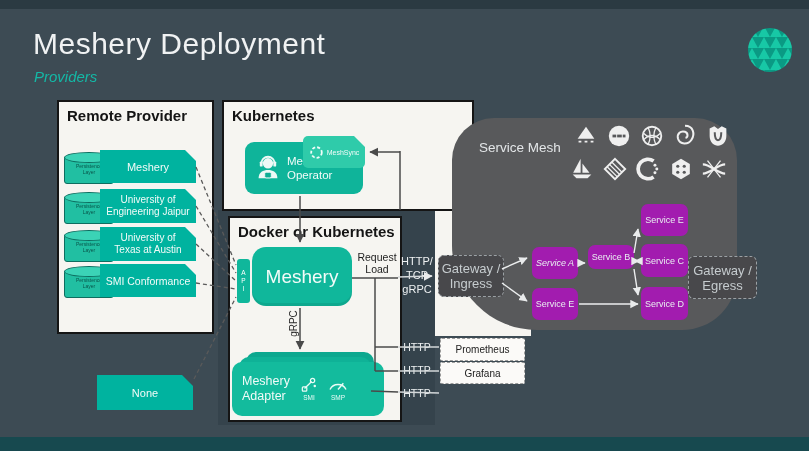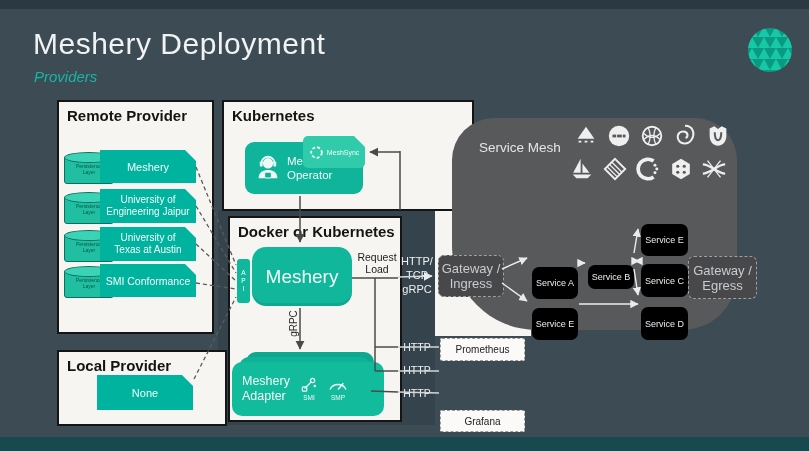--- a/index.html
+++ b/index.html
@@ -19,22 +19,22 @@
         clip-path:polygon(0 0,calc(100% - 11px) 0,100% 11px,100% 100%,0 100%);}
   .rbox{background:#0fb49a;border-radius:9px;color:#f2fbf8;display:flex;align-items:center;z-index:5;}
   .cyl{background:#21bfa2;border:1.5px solid #0e6e60;border-radius:3px;z-index:4;}
   .cyl::before{content:"";position:absolute;left:-1.5px;top:-5px;width:100%;height:9px;
         background:#3bd3b6;border:1.5px solid #0e6e60;border-radius:50%;}
   .cyl-label{position:absolute;left:0;top:7px;width:100%;text-align:center;font-size:5px;
         line-height:1.15;color:#09564b;white-space:pre-line;}
   .mesh-box{left:452px;top:118px;width:285px;height:212px;background:#58595b;
         border-radius:42px 42px 55px 85px;z-index:4;}
   .mesh-title{left:479px;top:128px;font-size:13.5px;color:#e3e6e8;z-index:5;margin-top:12px;}
-  .svc{background:#000000;border-radius:7px;color:#e9eef1;font-size:9px;
-        display:flex;align-items:center;justify-content:center;z-index:5;margin-top:20px;}
+  .svc{background:#a21caf;border-radius:7px;color:#e9eef1;font-size:9px;
+        display:flex;align-items:center;justify-content:center;z-index:5;}
   .gateway{background:#48484b;border:1px dashed #9ba1a5;border-radius:6px;color:#c6cccf;
         font-size:13px;display:flex;align-items:center;justify-content:center;text-align:center;z-index:6;}
   .target{background:#fbfaf8;border:1px dashed #9a9a9a;border-radius:2px;color:#222;font-size:10px;
         display:flex;align-items:center;justify-content:center;z-index:5;}
   .httplbl{font-size:10.5px;color:#eef1f2;z-index:5;width:32px;text-align:center;}
   .preline{white-space:pre-line;}
   .api-tab{left:237px;top:259px;width:13px;height:44px;background:#10b79b;border-radius:3px;
         color:#fff;font-size:6.5px;display:flex;align-items:center;justify-content:center;
         writing-mode:vertical-lr;text-orientation:upright;letter-spacing:1px;z-index:6;}
   .reqload{left:354px;top:251px;width:46px;font-size:10.5px;color:#1d1d1d;text-align:center;z-index:5;}
@@ -89,23 +89,20 @@
 Layer</div>
   </div>
   <div class="abs gbox preline" style="left:100px;top:227px;width:96px;height:34px;font-size:10px;line-height:1.2;">University of
 Texas at Austin</div>
   <div class="abs cyl" style="left:64px;top:270px;width:48px;height:26px;">
     <div class="cyl-label">Persistence
 Layer</div>
   </div>
   <div class="abs gbox" style="left:100px;top:264px;width:96px;height:33px;font-size:10.5px;">SMI Conformance</div>
 
-  <div class="abs panel" style="left:57px;top:350px;width:166px;height:72px;">
-    <div class="panel-title">Local Provider</div>
-  </div>
   <div class="abs gbox" style="left:97px;top:375px;width:96px;height:35px;font-size:11px;">None</div>
 
   <div class="abs panel" style="left:222px;top:100px;width:248px;height:107px;">
     <div class="panel-title">Kubernetes</div>
   </div>
   <div class="abs rbox" style="left:245px;top:142px;width:110px;height:52px;padding:0 4px;">
     <span style="display:inline-flex;margin:0 3px;">
       <svg width="32" height="32" viewBox="0 0 34 34">
         <circle cx="17" cy="12" r="5.5" fill="#eef9f6"></circle>
         <path d="M7 28 C7 21 12 19 17 19 C22 19 27 21 27 28 Z" fill="#eef9f6"></path>
@@ -166,21 +163,21 @@
   </div>
 
   <div class="abs httplbl preline" style="left:401px;top:255px;font-size:11px;line-height:1.25;">HTTP/
 TCP
 gRPC</div>
   <div class="abs httplbl" style="left:401px;top:341px;">HTTP</div>
   <div class="abs httplbl" style="left:401px;top:364px;">HTTP</div>
   <div class="abs httplbl" style="left:401px;top:387px;">HTTP</div>
 
   <div class="abs target" style="left:440px;top:338px;width:83px;height:21px;">Prometheus</div>
-  <div class="abs target" style="left:440px;top:362px;width:83px;height:20px;margin-top:48px;">Grafana</div>
+  <div class="abs target" style="left:440px;top:362px;width:83px;height:20px;">Grafana</div>
 
   <div class="abs mesh-box"></div>
   <div class="abs mesh-title">Service Mesh</div>
 
   <div class="abs" style="left:571px;top:122px;width:165px;z-index:5;display:flex;gap:3px;">
     <span class="logo-cell">
       <svg width="26" height="26" viewBox="0 0 28 28">
           <path d="M14 4 L23 17 H5 Z" fill="#efefef"></path>
           <path d="M6 20 h3 M12.5 20 h3 M19 20 h3" stroke="#efefef" stroke-width="2"></path>
         </svg>
@@ -243,21 +240,21 @@
         </svg>
     </span>
     <span class="logo-cell">
       <svg width="28" height="26" viewBox="0 0 30 28">
           <path d="M3 9 C11 9 19 19 27 19 M27 9 C19 9 11 19 3 19" fill="none" stroke="#efefef" stroke-width="2.6"></path>
           <path d="M8 5 L22 23 M22 5 L8 23" stroke="#efefef" stroke-width="1.4"></path>
         </svg>
     </span>
   </div>
 
-  <div class="abs svc" style="left:532px;top:247px;width:46px;height:32px;">Service A</div>
+  <div class="abs svc" style="left:532px;top:247px;width:46px;height:32px;font-style:italic;">Service A</div>
   <div class="abs svc" style="left:588px;top:245px;width:46px;height:24px;">Service B</div>
   <div class="abs svc" style="left:641px;top:204px;width:47px;height:32px;">Service E</div>
   <div class="abs svc" style="left:641px;top:287px;width:47px;height:33px;">Service D</div>
   <div class="abs svc" style="left:641px;top:244px;width:47px;height:33px;">Service C</div>
   <div class="abs svc" style="left:532px;top:288px;width:46px;height:32px;">Service E</div>
 
   <div class="abs gateway preline" style="left:438px;top:255px;width:64px;height:40px;">Gateway /
 Ingress</div>
   <div class="abs gateway preline" style="left:688px;top:256px;width:67px;height:41px;">Gateway /
 Egress</div>

